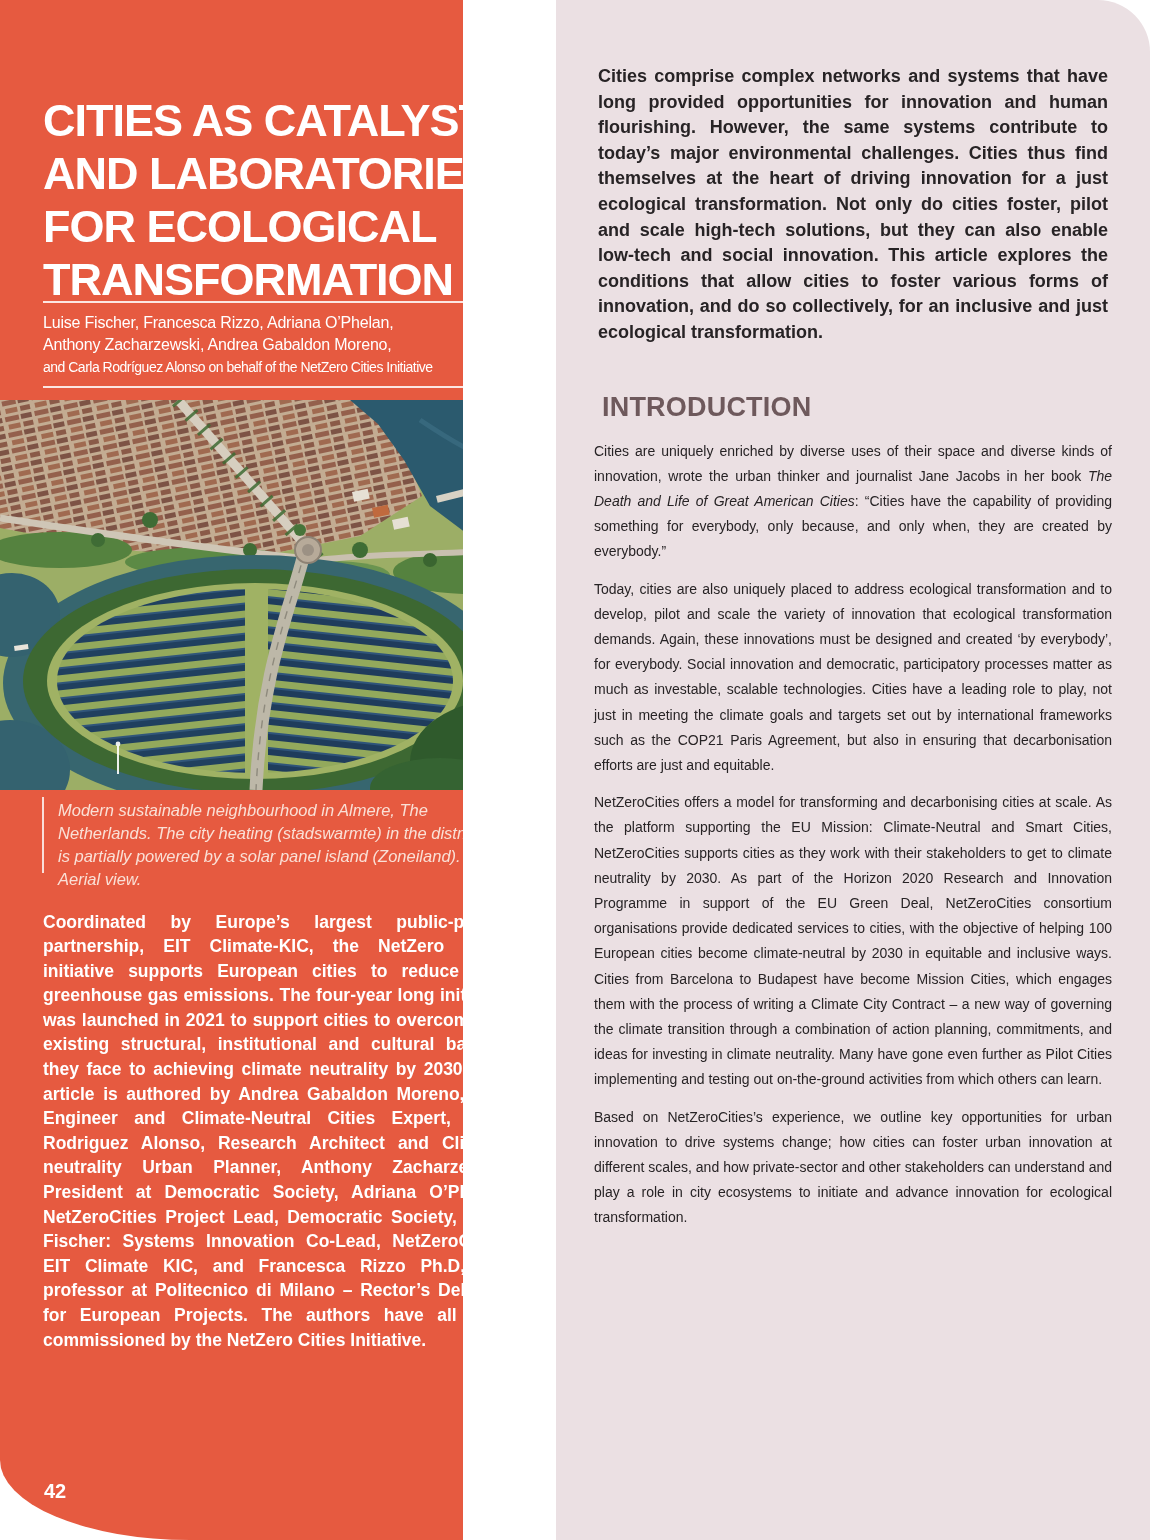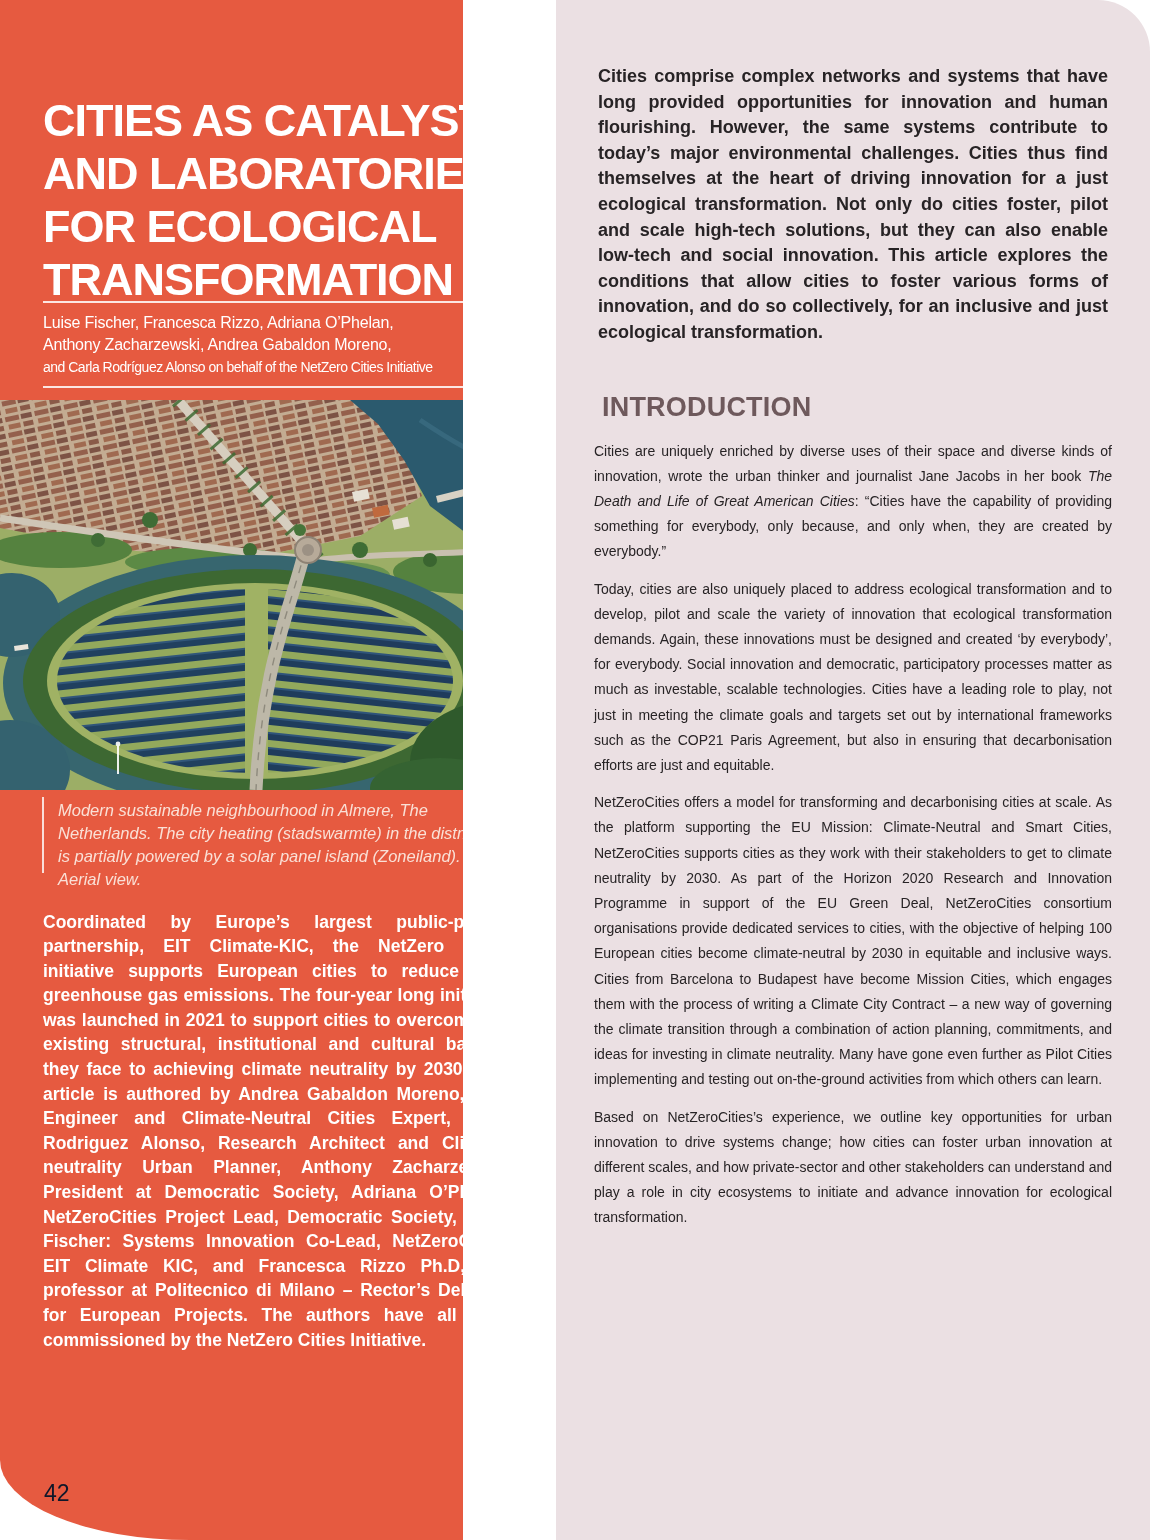--- a/index.html
+++ b/index.html
@@ -23,21 +23,21 @@
   .authors{position:absolute;left:43px;top:312px;color:#ffffff;font-weight:normal;
     font-size:16px;line-height:22px;letter-spacing:-0.2px;}
   .authors span{display:block;white-space:nowrap;}
   .authors .line3{font-size:14px;letter-spacing:-0.5px;}
   .figure{position:absolute;left:0;top:400px;width:528px;height:390px;}
   .cap-line{position:absolute;left:42px;top:797px;width:2px;height:76px;background:rgba(255,255,255,0.8);}
   .caption{position:absolute;left:58px;top:799px;width:432px;color:#FAE0D6;
     font-size:16.5px;line-height:23px;font-style:italic;}
   .note{position:absolute;left:43px;top:892px;width:468px;color:#ffffff;font-weight:bold;
     font-size:17.5px;line-height:24.6px;text-align:justify;}
-  .pagenum{position:absolute;left:44px;top:1480px;color:#0f172a;font-weight:normal;font-size:23px;}
+  .pagenum{position:absolute;left:44px;top:1480px;color:#ffffff;font-weight:bold;font-size:20px;}
   
   .right-panel{
     position:absolute;left:556px;top:0;width:594px;height:1540px;
     background:#EBE0E3;border-top-right-radius:52px;overflow:hidden;
   }
   .right-content{position:absolute;left:38px;top:60px;width:518px;color:#272325;}
   .abstract{margin:4px;font-weight:bold;font-size:18px;line-height:25.6px;text-align:justify;}
   .section-heading{margin:46px 0 16px 8px;color:#6E595C;font-weight:bold;font-size:27px;
     letter-spacing:0.2px;}
   p.body{margin:0 0 12px 0;font-size:14px;line-height:25.2px;text-align:justify;}

